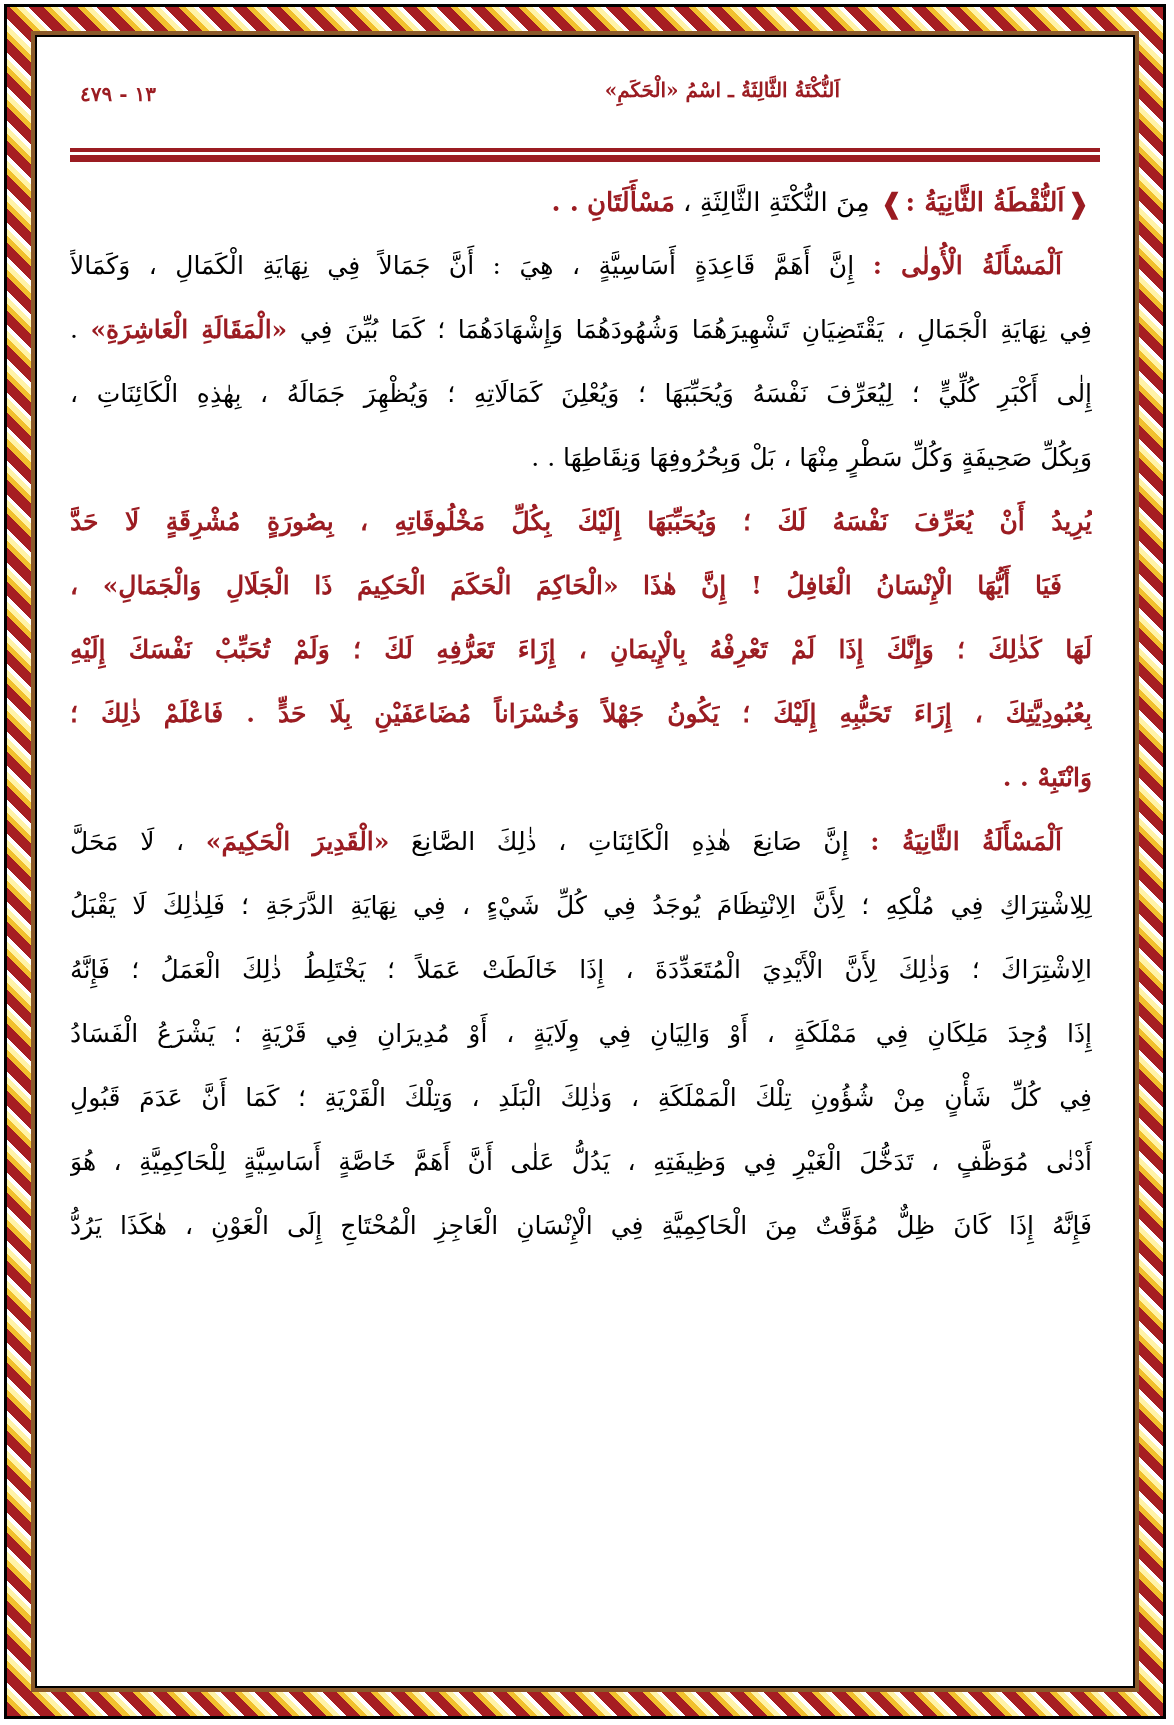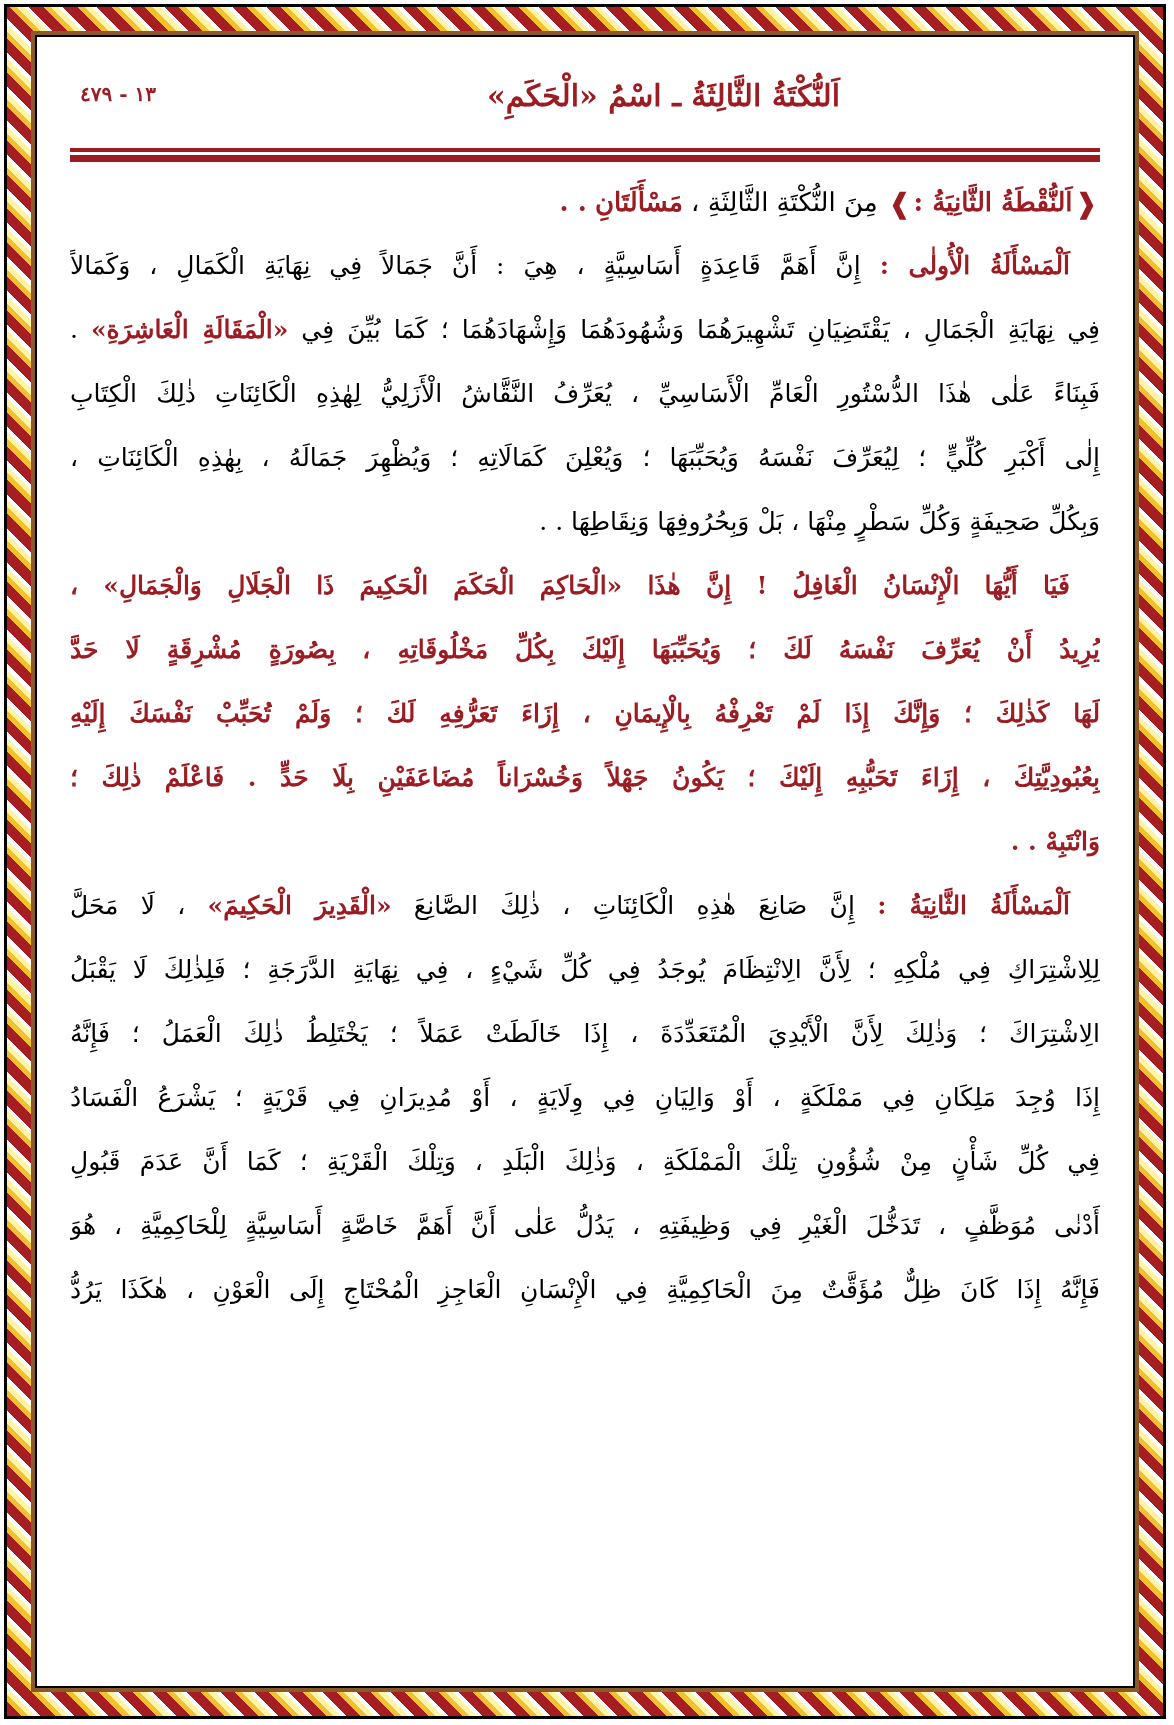--- a/index.html
+++ b/index.html
@@ -25,35 +25,35 @@
     position: absolute; left: 70px; top: 60px; width: 1030px; height: 1600px;
     direction: rtl;
     font-family: "DejaVu Serif", serif;
     color: #000;
   }
   .header {
     position: relative; height: 90px;
   }
   .header-title {
     position: absolute; right: 260px; top: 18px;
-    font-size: 30px; font-weight: bold; color: #9b1c22;
+    font-size: 20px; font-weight: bold; color: #9b1c22;
   }
   .header-pagenum {
     position: absolute; left: 10px; top: 22px;
     font-size: 20px; font-weight: bold; color: #9b1c22;
     direction: ltr;
   }
   .header-rule {
     position: absolute; left: 0; right: 0; top: 88px; height: 4px; background: #9b1c22;
   }
   .header-rule2 {
     position: absolute; left: 0; right: 0; top: 95px; height: 7px; background: #9b1c22;
   }
   .body-text {
-    position: absolute; top: 110px; left: 0; right: 0;
+    position: absolute; top: 110px; left: 0; right: 8px;
     font-size: 25px; line-height: 64px; text-align: justify;
   }
   .line { display: block; white-space: nowrap; overflow: hidden; height: 64px; text-align-last: justify; }
   .line.last { text-align-last: right; }
   .red { color: #9b1c22; font-weight: bold; }
   .heading-line { font-size: 26px; }
   .orn {
     display: inline-block; color: #9b1c22; font-size: 28px; vertical-align: middle; padding: 0 2px;
   }
   .indent { padding-right: 30px; }
@@ -79,26 +79,25 @@
 
     <span class="line last heading-line">
       <span class="orn">❰</span><span class="red">اَلنُّقْطَةُ الثَّانِيَةُ :</span><span class="orn">❱</span>
       <span>مِنَ النُّكْتَةِ الثَّالِثَةِ ،</span>
       <span class="red">مَسْأَلَتَانِ</span>
       <span class="red">. .</span>
     </span>
 
     <span class="line indent"><span class="red">اَلْمَسْأَلَةُ الْأُولٰى :</span><span> إِنَّ أَهَمَّ قَاعِدَةٍ أَسَاسِيَّةٍ ، هِيَ : أَنَّ جَمَالاً فِي نِهَايَةِ الْكَمَالِ ، وَكَمَالاً</span></span>
     <span class="line"><span>فِي نِهَايَةِ الْجَمَالِ ، يَقْتَضِيَانِ تَشْهِيرَهُمَا وَشُهُودَهُمَا وَإِشْهَادَهُمَا ؛ كَمَا بُيِّنَ فِي </span><span class="red">«الْمَقَالَةِ الْعَاشِرَةِ»</span><span> .</span></span>
-    <span class="line">فَبِنَاءً عَلٰى هٰذَا الدُّسْتُورِ الْعَامِّ الْأَسَاسِيِّ ، يُعَرِّفُ النَّقَّاشُ الْأَزَلِيُّ لِهٰذِهِ الْكَائِنَاتِ ذٰلِكَ الْكِتَابِ</span>
     <span class="line">إِلٰى أَكْبَرِ كُلِّيٍّ ؛ لِيُعَرِّفَ نَفْسَهُ وَيُحَبِّبَهَا ؛ وَيُعْلِنَ كَمَالَاتِهِ ؛ وَيُظْهِرَ جَمَالَهُ ، بِهٰذِهِ الْكَائِنَاتِ ،</span>
     <span class="line last">وَبِكُلِّ صَحِيفَةٍ وَكُلِّ سَطْرٍ مِنْهَا ، بَلْ وَبِحُرُوفِهَا وَنِقَاطِهَا . .</span>
 
+    <span class="line red">يُرِيدُ أَنْ يُعَرِّفَ نَفْسَهُ لَكَ ؛ وَيُحَبِّبَهَا إِلَيْكَ بِكُلِّ مَخْلُوقَاتِهِ ، بِصُورَةٍ مُشْرِقَةٍ لَا حَدَّ</span>
     <span class="line red indent">فَيَا أَيُّهَا الْإِنْسَانُ الْغَافِلُ ! إِنَّ هٰذَا «الْحَاكِمَ الْحَكَمَ الْحَكِيمَ ذَا الْجَلَالِ وَالْجَمَالِ» ،</span>
-    <span class="line red">يُرِيدُ أَنْ يُعَرِّفَ نَفْسَهُ لَكَ ؛ وَيُحَبِّبَهَا إِلَيْكَ بِكُلِّ مَخْلُوقَاتِهِ ، بِصُورَةٍ مُشْرِقَةٍ لَا حَدَّ</span>
     <span class="line red">لَهَا كَذٰلِكَ ؛ وَإِنَّكَ إِذَا لَمْ تَعْرِفْهُ بِالْإِيمَانِ ، إِزَاءَ تَعَرُّفِهِ لَكَ ؛ وَلَمْ تُحَبِّبْ نَفْسَكَ إِلَيْهِ</span>
     <span class="line red">بِعُبُودِيَّتِكَ ، إِزَاءَ تَحَبُّبِهِ إِلَيْكَ ؛ يَكُونُ جَهْلاً وَخُسْرَاناً مُضَاعَفَيْنِ بِلَا حَدٍّ . فَاعْلَمْ ذٰلِكَ ؛</span>
     <span class="line red last">وَانْتَبِهْ . .</span>
 
     <span class="line indent"><span class="red">اَلْمَسْأَلَةُ الثَّانِيَةُ :</span><span> إِنَّ صَانِعَ هٰذِهِ الْكَائِنَاتِ ، ذٰلِكَ الصَّانِعَ </span><span class="red">«الْقَدِيرَ الْحَكِيمَ»</span><span> ، لَا مَحَلَّ</span></span>
     <span class="line">لِلِاشْتِرَاكِ فِي مُلْكِهِ ؛ لِأَنَّ الِانْتِظَامَ يُوجَدُ فِي كُلِّ شَيْءٍ ، فِي نِهَايَةِ الدَّرَجَةِ ؛ فَلِذٰلِكَ لَا يَقْبَلُ</span>
     <span class="line">الِاشْتِرَاكَ ؛ وَذٰلِكَ لِأَنَّ الْأَيْدِيَ الْمُتَعَدِّدَةَ ، إِذَا خَالَطَتْ عَمَلاً ؛ يَخْتَلِطُ ذٰلِكَ الْعَمَلُ ؛ فَإِنَّهُ</span>
     <span class="line">إِذَا وُجِدَ مَلِكَانِ فِي مَمْلَكَةٍ ، أَوْ وَالِيَانِ فِي وِلَايَةٍ ، أَوْ مُدِيرَانِ فِي قَرْيَةٍ ؛ يَشْرَعُ الْفَسَادُ</span>
     <span class="line">فِي كُلِّ شَأْنٍ مِنْ شُؤُونِ تِلْكَ الْمَمْلَكَةِ ، وَذٰلِكَ الْبَلَدِ ، وَتِلْكَ الْقَرْيَةِ ؛ كَمَا أَنَّ عَدَمَ قَبُولِ</span>
     <span class="line">أَدْنٰى مُوَظَّفٍ ، تَدَخُّلَ الْغَيْرِ فِي وَظِيفَتِهِ ، يَدُلُّ عَلٰى أَنَّ أَهَمَّ خَاصَّةٍ أَسَاسِيَّةٍ لِلْحَاكِمِيَّةِ ، هُوَ</span>

